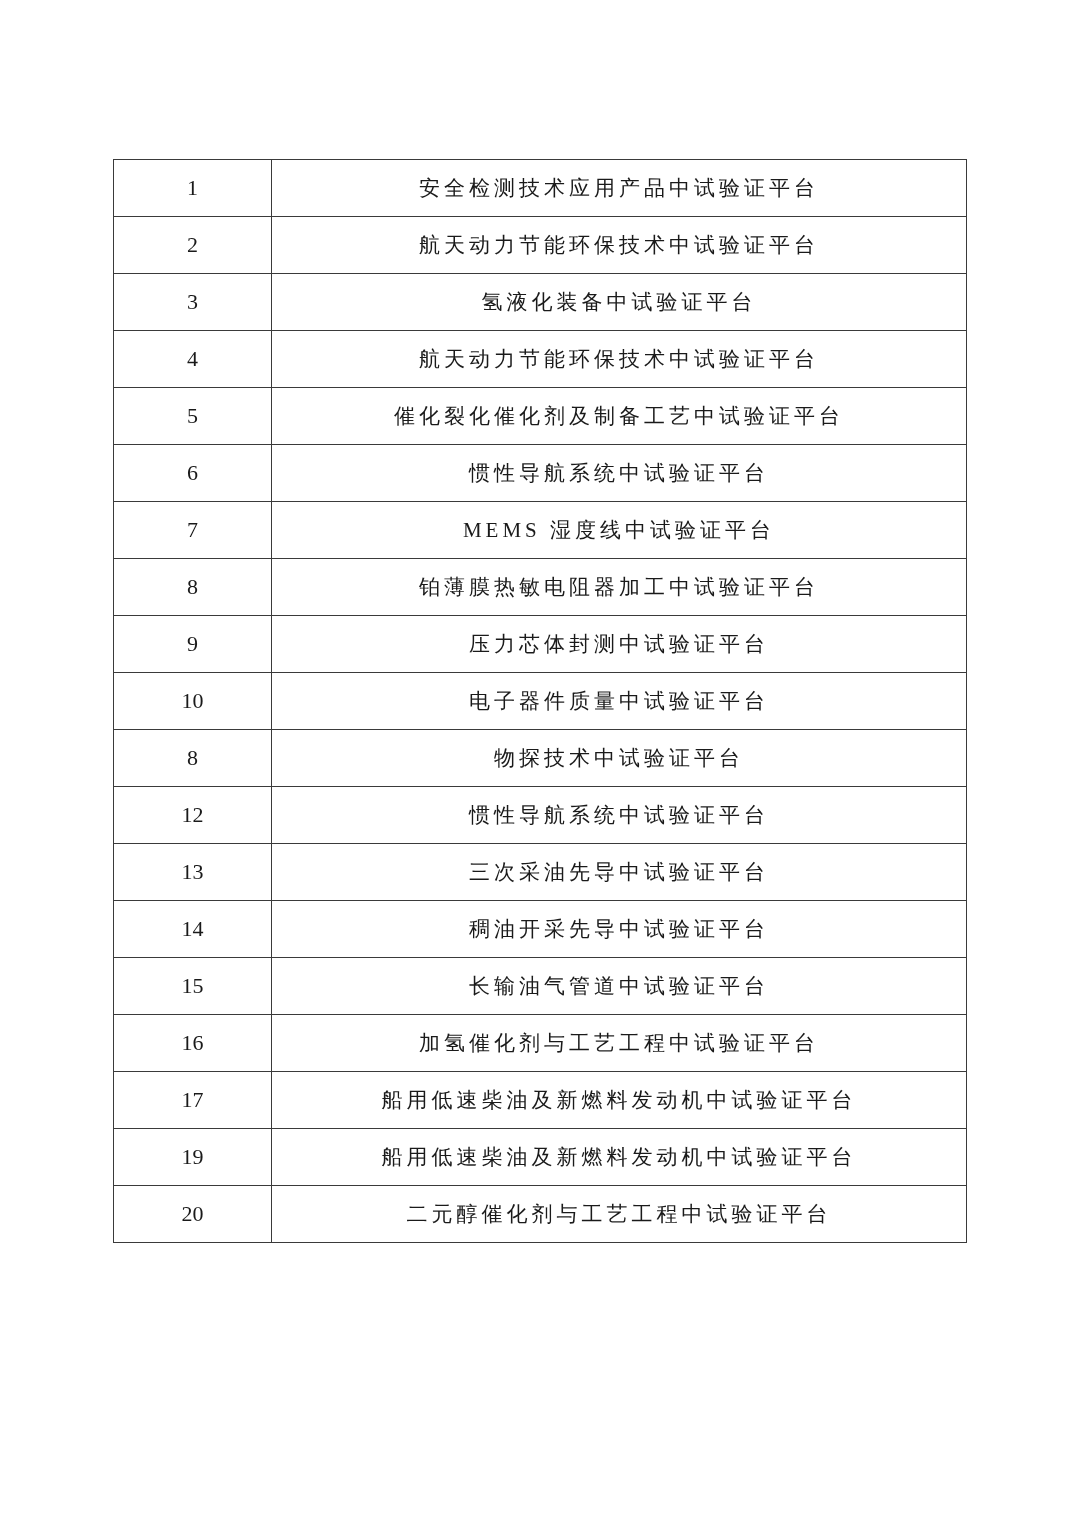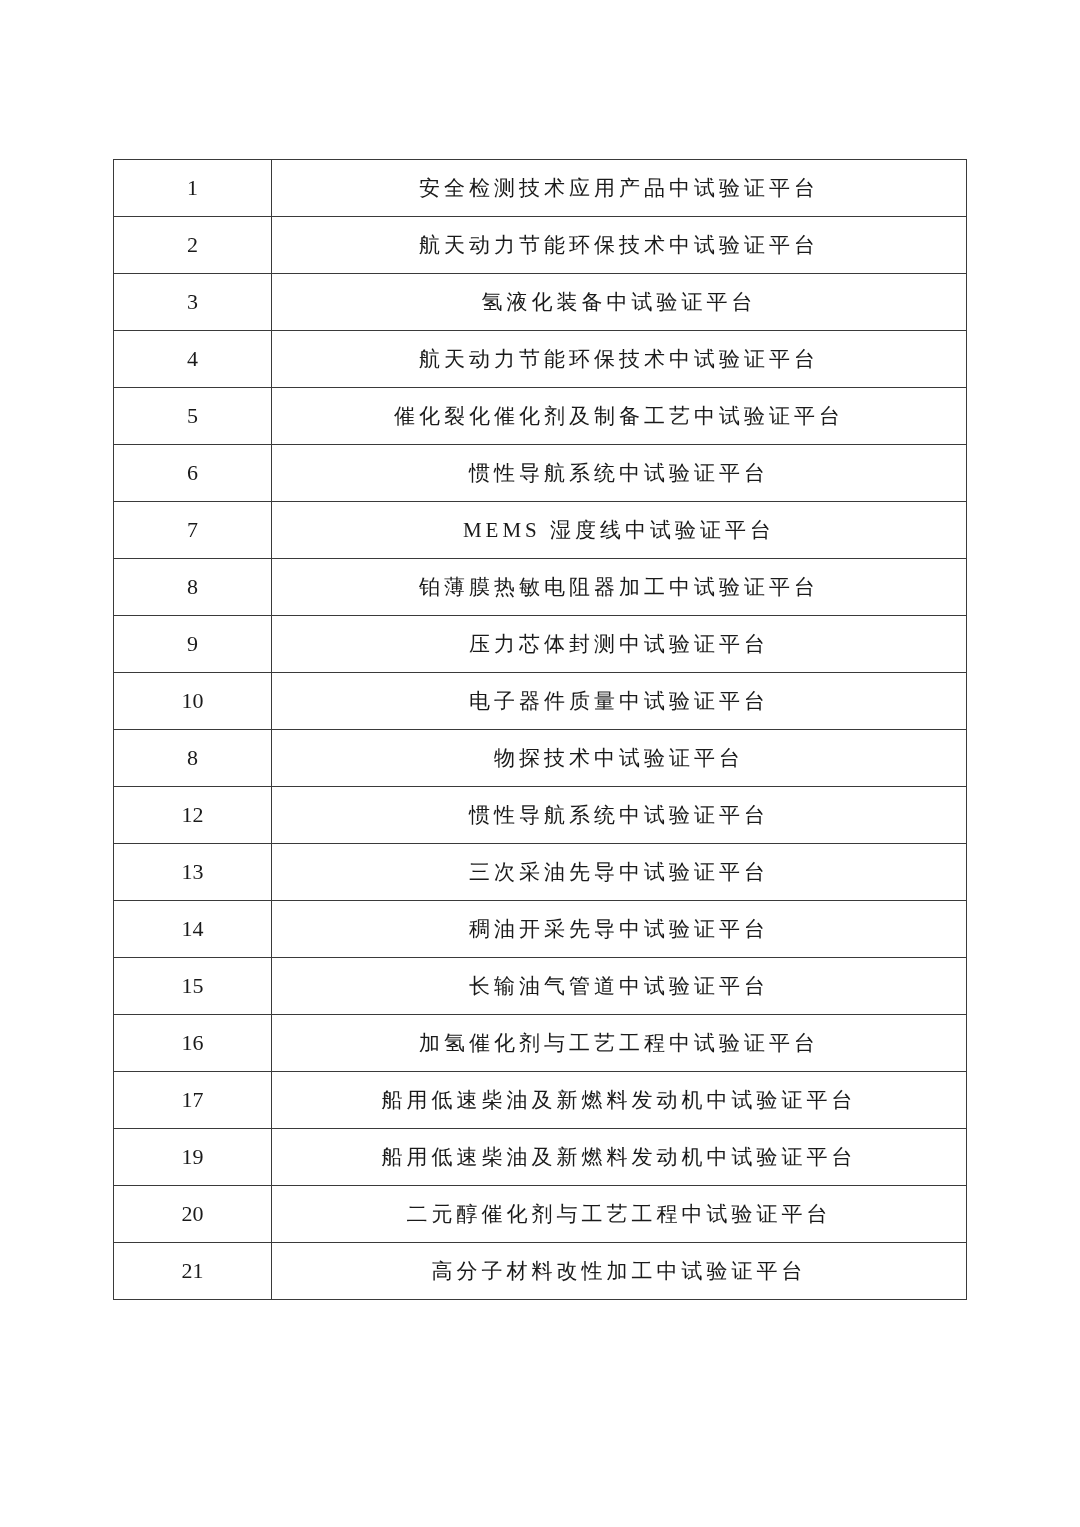--- a/index.html
+++ b/index.html
@@ -122,19 +122,15 @@
           <td class="col-name">船用低速柴油及新燃料发动机中试验证平台</td>
         </tr>
       <tr>
           <td class="col-no">19</td>
           <td class="col-name">船用低速柴油及新燃料发动机中试验证平台</td>
         </tr>
       <tr>
           <td class="col-no">20</td>
           <td class="col-name">二元醇催化剂与工艺工程中试验证平台</td>
         </tr>
-      <tr>
-          <td class="col-no">21</td>
-          <td class="col-name">高分子材料改性加工中试验证平台</td>
-        </tr>
     </tbody>
   </table>
 </div>
 
 </body></html>

